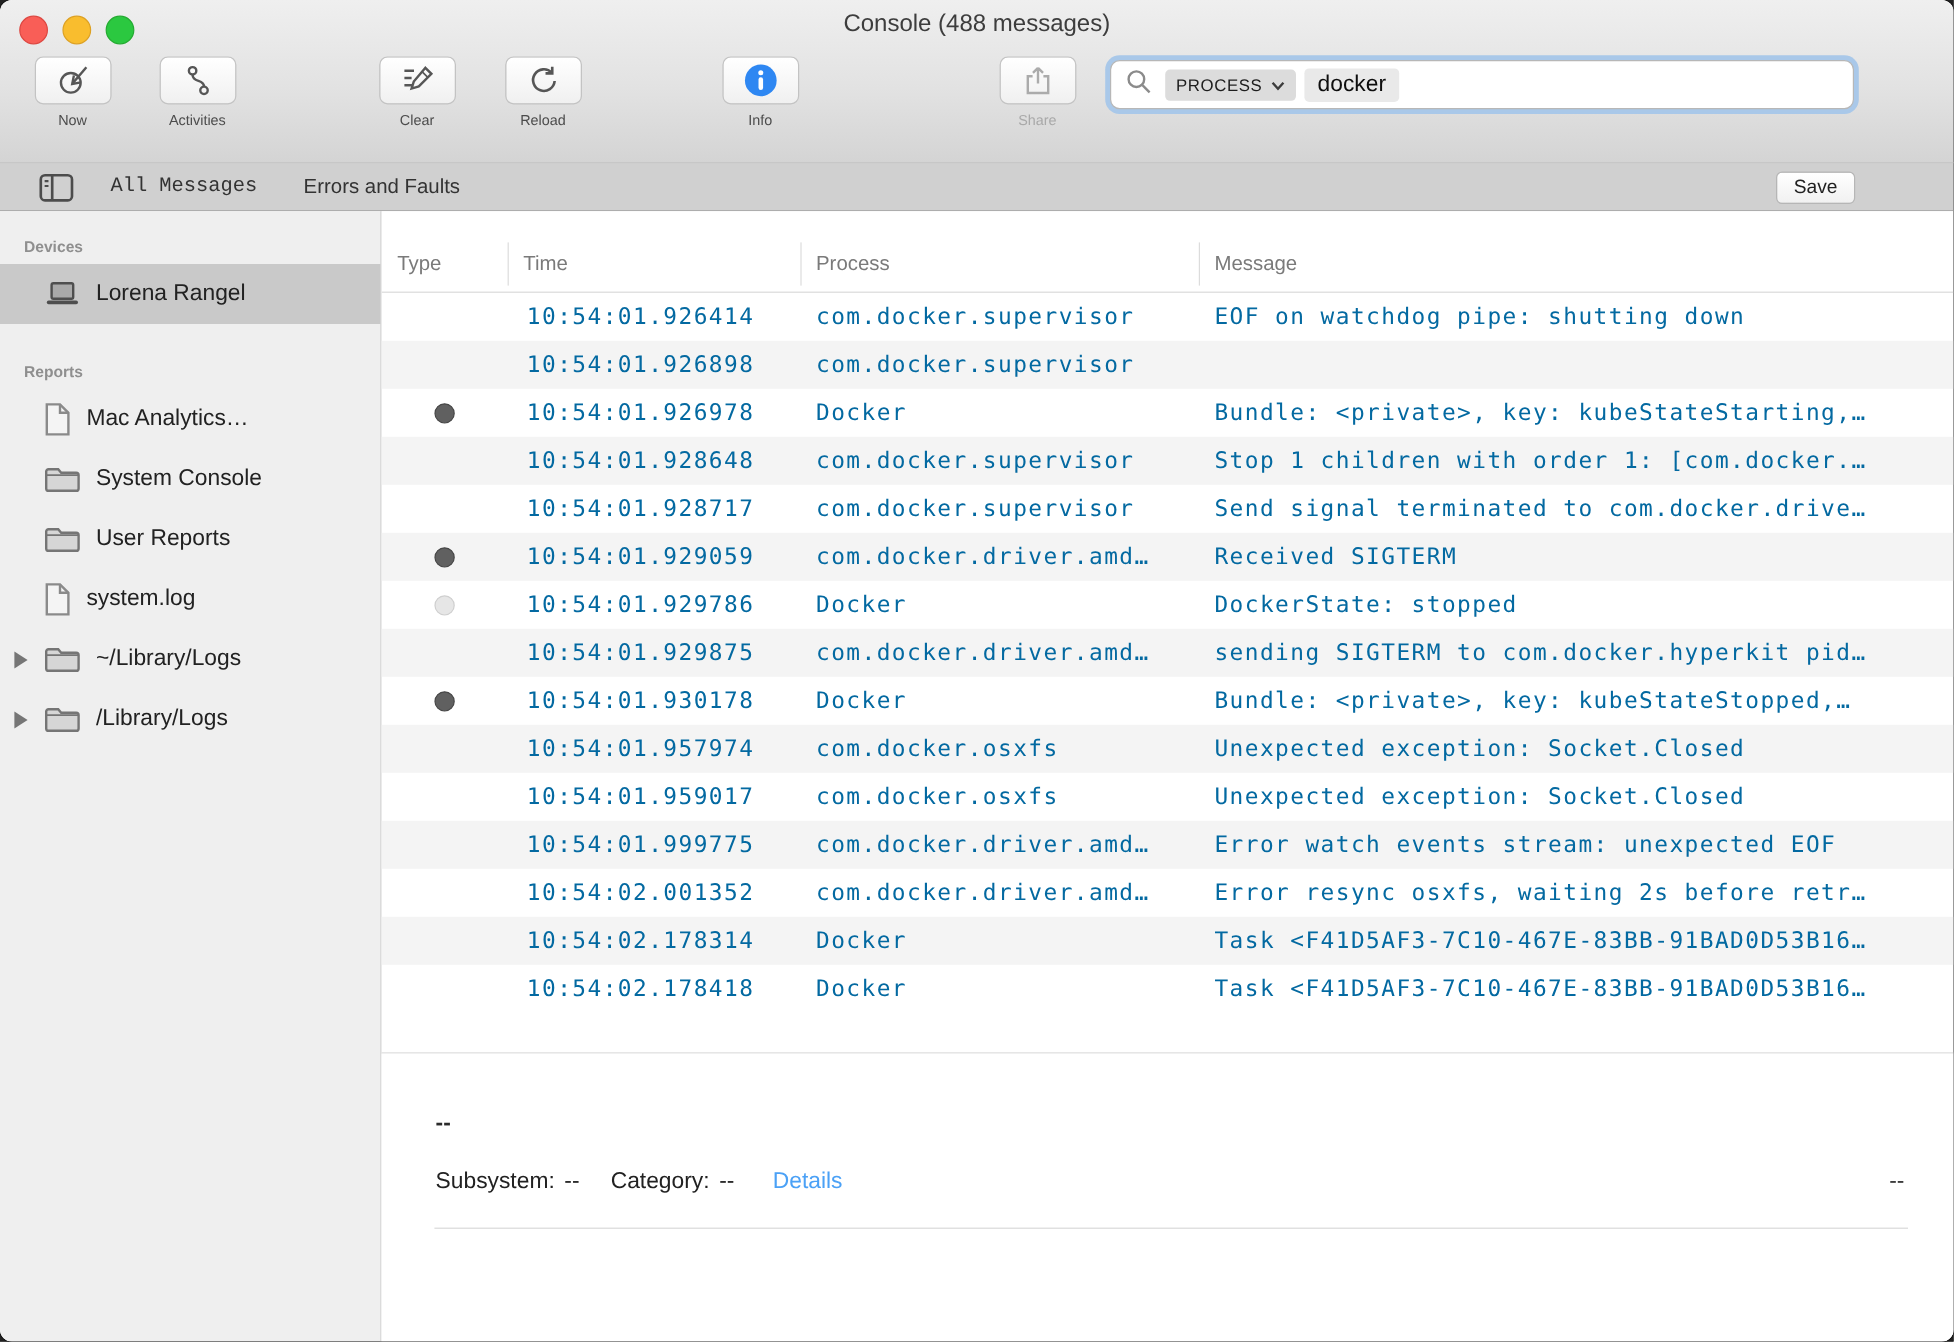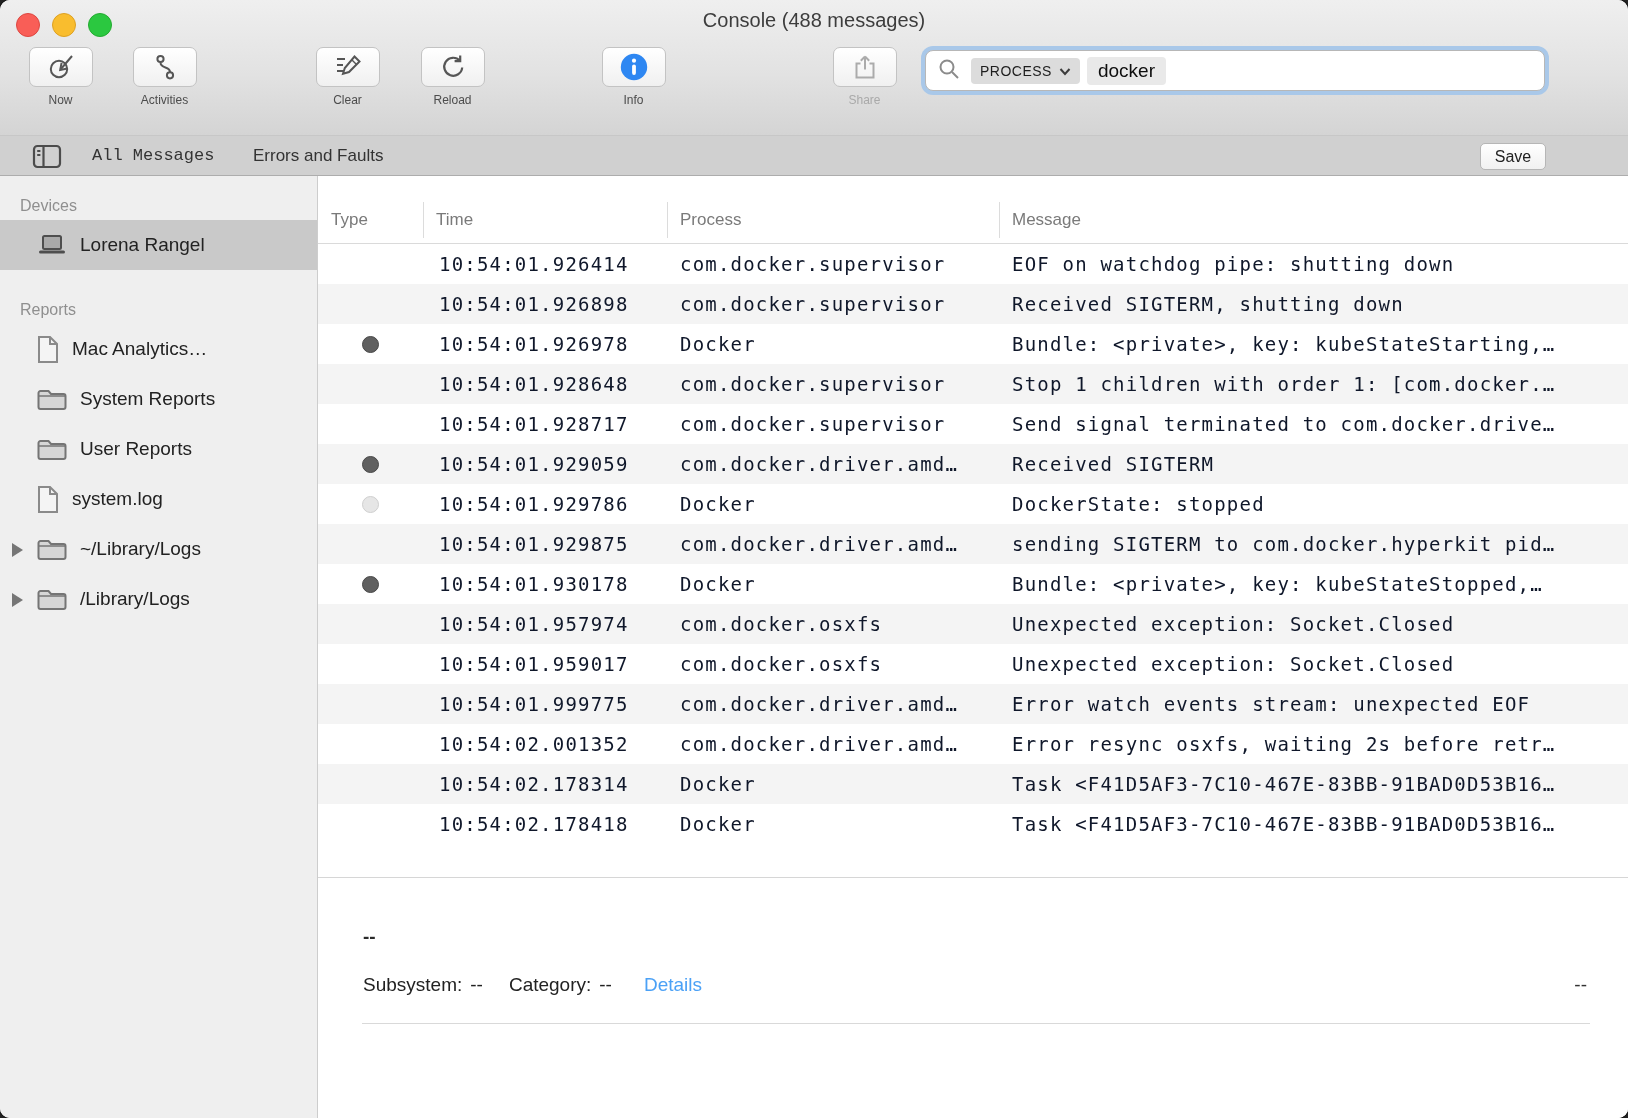--- a/index.html
+++ b/index.html
@@ -30,38 +30,38 @@
   
   .tabbar{position:absolute;left:0;top:135px;right:0;height:41px;background:#d0d0d0;border-top:1px solid #c7c7c7;border-bottom:1px solid #adadad;box-sizing:border-box;}
   .tabbar .toggle{position:absolute;left:32px;top:8px;}
   .tab{position:absolute;top:0;height:100%;display:flex;align-items:center;font-size:17px;color:#333;}
   .tab1{left:92px;font-family:Liberation Mono, monospace;} .tab2{left:253px;}
   .save-btn{position:absolute;right:82px;top:7px;width:66px;height:27px;background:linear-gradient(#ffffff,#f1f1f1);border:1px solid #b6b6b6;border-radius:5px;font-size:16px;color:#222;display:flex;align-items:center;justify-content:center;box-sizing:border-box;}
 
   
   .content{position:absolute;left:0;top:176px;right:0;bottom:0;display:flex;}
   .sidebar{width:318px;background:#efefef;border-right:1px solid #cdcdcd;box-sizing:border-box;flex:none;}
-  .sb-header{margin-top:16px;height:28px;line-height:28px;padding-left:20px;font-size:16px;font-weight:normal;color:#8f8f8f;}
+  .sb-header{margin-top:16px;height:28px;line-height:28px;padding-left:20px;font-size:13px;font-weight:bold;color:#8f8f8f;}
   .sb-header.reports{margin-top:26px;}
   .sb-item{position:relative;height:50px;display:flex;align-items:center;padding-left:36px;box-sizing:border-box;font-size:19px;color:#222;white-space:nowrap;}
   .sb-item.selected{background:#c9c9c9;}
   .sb-item .sb-icn{margin-right:12px;flex:none;display:flex;}
   .sb-item .tri{position:absolute;left:12px;top:19px;width:0;height:0;border-left:11px solid #767676;border-top:7px solid transparent;border-bottom:7px solid transparent;}
 
   .main{flex:1;display:flex;flex-direction:column;min-width:0;background:#fff;}
 
   
   .table-wrap{height:681px;border-bottom:1px solid #d6d6d6;box-sizing:border-box;overflow:hidden;margin-top:21px;}
   .tgrid{display:grid;grid-template-columns:105px 244px 332px 1fr;align-items:center;}
   .thead{height:46px;border-bottom:1px solid #dadada;}
   .th{position:relative;font-size:17px;color:#7a7a7a;padding-left:13px;height:46px;line-height:46px;box-sizing:border-box;white-space:nowrap;}
   .th + .th::before{content:'';position:absolute;left:0;top:5px;bottom:5px;width:1px;background:#dcdcdc;}
   .tr{height:40px;}
   .tr:nth-child(even){background:#f4f4f4;}
-  .td{font-family:"DejaVu Sans Mono", monospace;font-size:19px;letter-spacing:1.2px;color:#0f172a;white-space:nowrap;overflow:hidden;box-sizing:border-box;}
+  .td{font-family:"DejaVu Sans Mono", monospace;font-size:19px;letter-spacing:1.2px;color:#0369a1;white-space:nowrap;overflow:hidden;box-sizing:border-box;}
   .td.type{display:flex;justify-content:center;align-items:center;height:40px;}
   .td.time{padding-left:16px;}
   .td.process{padding-left:13px;}
   .td.message{padding-left:13px;}
   .dot{width:15px;height:15px;border-radius:50%;}
   .dot.dark{background:#606060;border:1px solid #484848;}
   .dot.light{background:#e6e6e6;border:1px solid #cfcfcf;}
 
   
   .details{flex:1;background:#fff;}
@@ -217,21 +217,21 @@
             </span>
             <span>Mac Analytics…</span>
           </div>
           <div class="sb-item">
             <span class="sb-icn">
               <svg width="32" height="24" viewBox="0 0 32 24">
                 <path d="M2.5 6 a2 2 0 0 1 2-2 h8 l2.5 3 H27.5 a2 2 0 0 1 2 2 v11 a2 2 0 0 1 -2 2 H4.5 a2 2 0 0 1 -2-2 Z" fill="#d6d6d6" stroke="#757575" stroke-width="2"></path>
                 <path d="M2.5 9 H29.5" stroke="#757575" stroke-width="1.5" fill="none"></path>
               </svg>
             </span>
-            <span>System Reports</span>
+            <span>System Console</span>
           </div>
           <div class="sb-item">
             <span class="sb-icn">
               <svg width="32" height="24" viewBox="0 0 32 24">
                 <path d="M2.5 6 a2 2 0 0 1 2-2 h8 l2.5 3 H27.5 a2 2 0 0 1 2 2 v11 a2 2 0 0 1 -2 2 H4.5 a2 2 0 0 1 -2-2 Z" fill="#d6d6d6" stroke="#757575" stroke-width="2"></path>
                 <path d="M2.5 9 H29.5" stroke="#757575" stroke-width="1.5" fill="none"></path>
               </svg>
             </span>
             <span>User Reports</span>
           </div>
@@ -279,21 +279,20 @@
             <div class="tgrid tr">
               <div class="td type"></div>
               <div class="td time">10:54:01.926414</div>
               <div class="td process">com.docker.supervisor</div>
               <div class="td message">EOF on watchdog pipe: shutting down</div>
             </div>
             <div class="tgrid tr">
               <div class="td type"></div>
               <div class="td time">10:54:01.926898</div>
               <div class="td process">com.docker.supervisor</div>
-              <div class="td message">Received SIGTERM, shutting down</div>
             </div>
             <div class="tgrid tr">
               <div class="td type">
                 <span class="dot dark"></span>
               </div>
               <div class="td time">10:54:01.926978</div>
               <div class="td process">Docker</div>
               <div class="td message">Bundle: &lt;private&gt;, key: kubeStateStarting,…</div>
             </div>
             <div class="tgrid tr">

